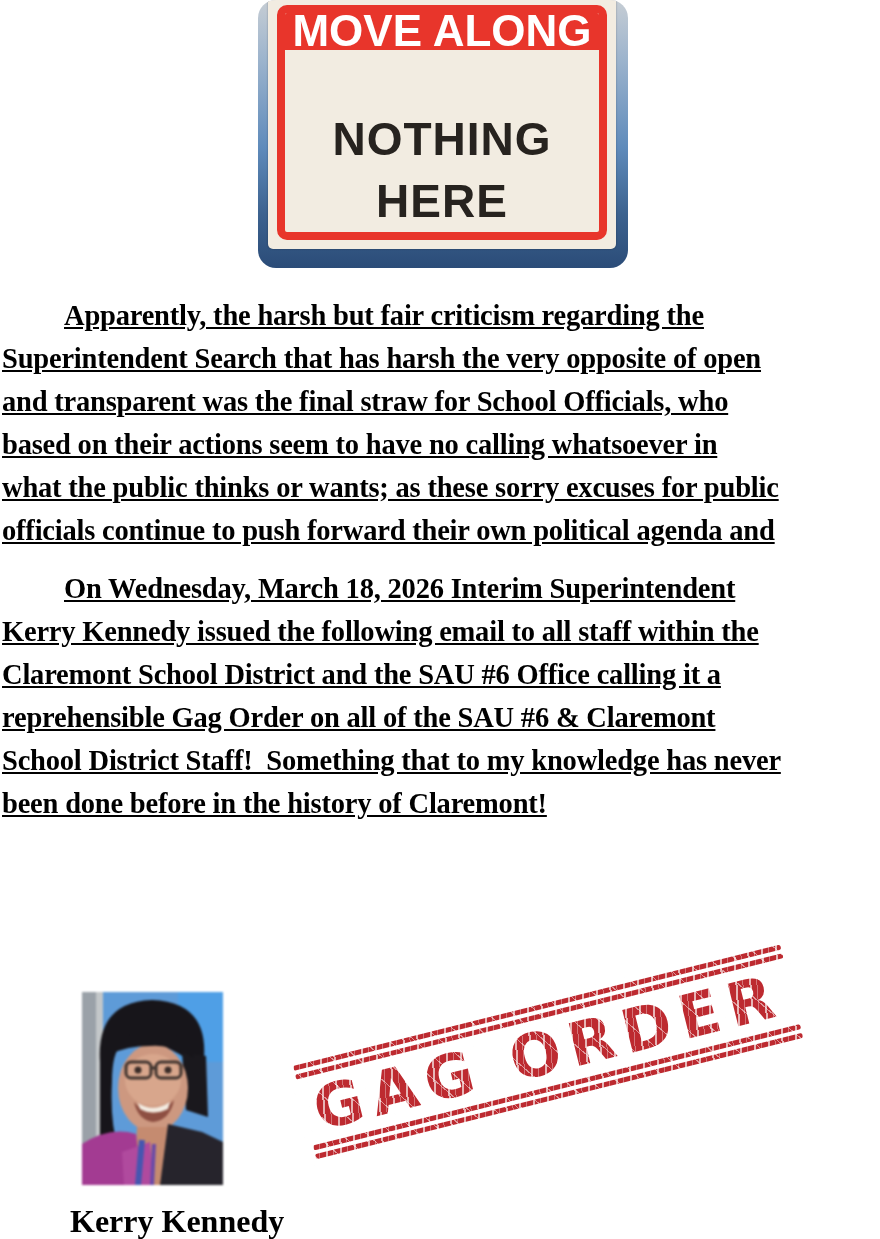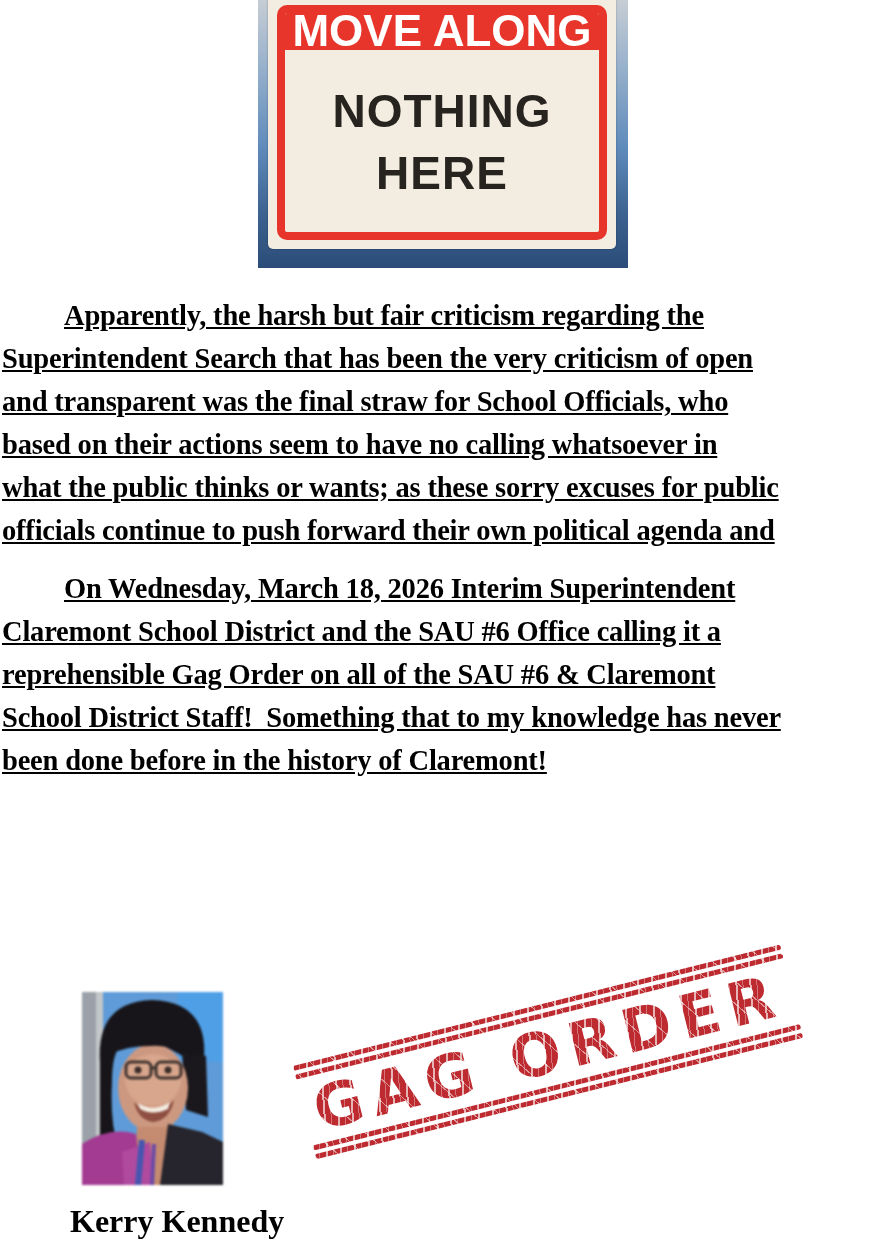--- a/index.html
+++ b/index.html
@@ -8,20 +8,21 @@
     background:var(--page_bg,#ffffff);
     position:relative;overflow:hidden;
     font-family:"Liberation Serif", serif;
   }
 
   
   .sign-photo{
     position:absolute;left:258px;top:0;width:370px;height:268px;
     background:linear-gradient(180deg,#c6cdd4 0%,#9db4cd 22%,#5f8bbb 55%,#3c628f 80%,#2b4c78 100%);
     overflow:hidden;
+    border-radius:18px;
   }
   .sign-board{
     position:absolute;left:10px;top:-4px;width:348px;height:253px;
     background:var(--sign_cream,#f2ece1);
     border-radius:5px;
     padding:9px;box-sizing:border-box;
     box-shadow:0 0 2px rgba(0,0,0,.35);
   }
   .sign-inner{
     width:100%;height:100%;box-sizing:border-box;
@@ -36,21 +37,21 @@
     display:flex;align-items:center;justify-content:center;
     margin:-1px -1px 0 -1px;
   }
   .sign-band span{
     font-family:"Liberation Sans",sans-serif;font-weight:bold;
     font-size:44px;line-height:38px;color:var(--sign_header_text,#fff);
     letter-spacing:0px;white-space:nowrap;
   }
   .sign-body{
     flex:1;display:flex;flex-direction:column;align-items:center;
-    justify-content:center;padding-top:2px;
+    justify-content:flex-end;padding-top:2px;
   }
   .sign-body div{
     font-family:"Liberation Sans",sans-serif;font-weight:bold;
     font-size:46px;line-height:62px;color:var(--sign_text,#27231f);
     letter-spacing:1px;white-space:nowrap;
   }
 
   
   .article{
     position:absolute;left:2px;top:294px;width:876px;
@@ -112,28 +113,29 @@
         <div>NOTHING</div>
         <div>HERE</div>
       </div>
     </div>
   </div>
 </div>
 
 <div class="article">
   <div class="para">
     <div class="line indent">Apparently, the harsh but fair criticism regarding the</div>
-    <div class="line">Superintendent Search that has been the very criticism of open</div>
+    <div class="line">Superintendent Search that has harsh the very opposite of open</div>
     <div class="line">and transparent was the final straw for School Officials, who</div>
     <div class="line">based on their actions seem to have no calling whatsoever in</div>
     <div class="line">what the public thinks or wants; as these sorry excuses for public</div>
     <div class="line">officials continue to push forward their own political agenda and</div>
   </div>
   <div class="para">
     <div class="line indent">On Wednesday, March 18, 2026 Interim Superintendent</div>
+    <div class="line">Kerry Kennedy issued the following email to all staff within the</div>
     <div class="line">Claremont School District and the SAU #6 Office calling it a</div>
     <div class="line">reprehensible Gag Order on all of the SAU #6 &amp; Claremont</div>
     <div class="line">School District Staff!  Something that to my knowledge has never</div>
     <div class="line">been done before in the history of Claremont!</div>
   </div>
 </div>
 
 <div class="portrait">
   <svg width="141" height="193" viewBox="0 0 141 193" xmlns="http://www.w3.org/2000/svg">
     <rect x="0" y="0" width="141" height="193" fill="#5e9bd8"></rect>

